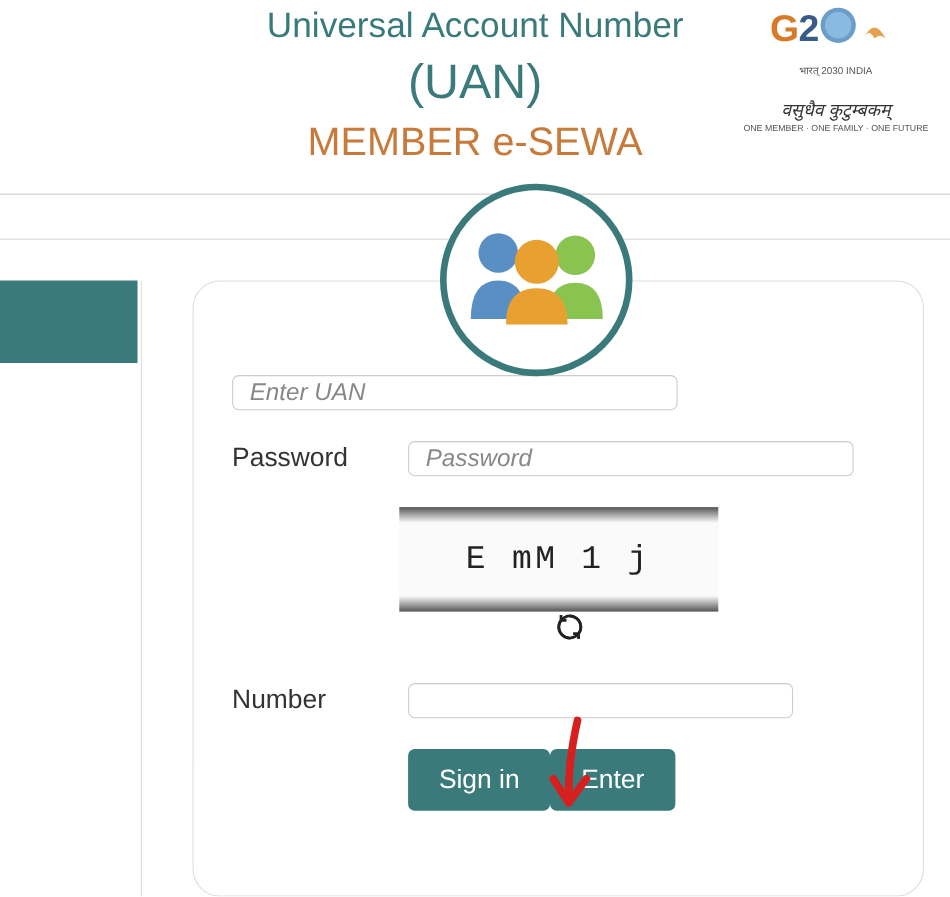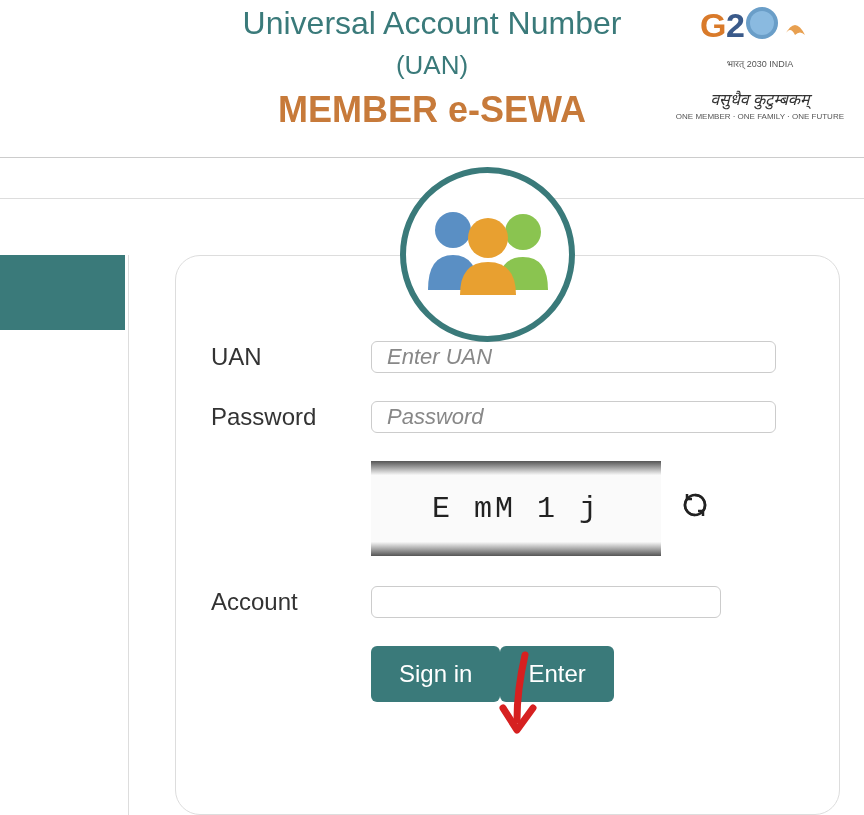--- a/index.html
+++ b/index.html
@@ -22,28 +22,28 @@
       position: relative;
     }
     .header-title1 {
       color: #3a7a7a;
       font-size: 32px;
       font-weight: 500;
       margin-bottom: 8px;
     }
     .header-title2 {
       color: #3a7a7a;
-      font-size: 26px;
+      font-size: 44px;
       font-weight: 500;
       margin-bottom: 8px;
     }
     .header-title3 {
       color: #c77a3a;
       font-size: 36px;
-      font-weight: 700;
+      font-weight: 400;
       margin-bottom: 26px;
     }
     .g20-logo {
       position: absolute;
       top: 5px;
       right: 20px;
       text-align: center;
     }
     .g20-logo-top {
       font-size: 32px;
@@ -144,20 +144,21 @@
       color: #888;
       font-style: italic;
     }
     .captcha-input {
       max-width: 350px;
     }
     .captcha-row {
       display: flex;
       align-items: center;
       margin-bottom: 30px;
+      flex-direction: column;
     }
     .captcha-spacer {
       width: 160px;
     }
     .captcha-image {
       width: 290px;
       height: 95px;
       background: linear-gradient(to bottom, #555 0%, #fafafa 15%, #fafafa 85%, #555 100%);
       display: flex;
       align-items: center;
@@ -230,42 +231,41 @@
     <circle cx="105" cy="32" r="18" fill="#8ac450"></circle>
     <path d="M80 90 Q80 57 105 57 Q130 57 130 90 Z" fill="#8ac450"></path>
     <circle cx="70" cy="38" r="20" fill="#e8a030"></circle>
     <path d="M42 95 Q42 62 70 62 Q98 62 98 95 Z" fill="#e8a030"></path>
   </svg>
 </div>
 
 <div class="login-container">
 
   <div class="form-row">
-    <div class="form-label">UAN</div>
     <input type="text" class="form-input" placeholder="Enter UAN" style="">
   </div>
 
   <div class="form-row">
     <div class="form-label">Password</div>
     <input type="password" class="form-input" placeholder="Password" style="">
   </div>
 
   <div class="captcha-row">
     <div class="captcha-spacer"></div>
     <div class="captcha-image">E mM 1 j</div>
     <div class="captcha-refresh">
       <svg width="28" height="28" viewBox="0 0 28 28">
         <path d="M14 4 A10 10 0 1 1 6 8 M6 8 L6 3 M6 8 L11 8" stroke="#222" stroke-width="2.5" fill="none"></path>
         <path d="M14 24 A10 10 0 1 1 22 20 M22 20 L22 25 M22 20 L17 20" stroke="#222" stroke-width="2.5" fill="none"></path>
       </svg>
     </div>
   </div>
 
   <div class="form-row">
-    <div class="form-label">Account</div>
+    <div class="form-label">Number</div>
     <input type="text" class="form-input captcha-input" style="">
   </div>
 
   <div class="button-row">
     <button class="btn">Sign in</button>
     <button class="btn">Enter</button>
   </div>
 
 </div>
 

